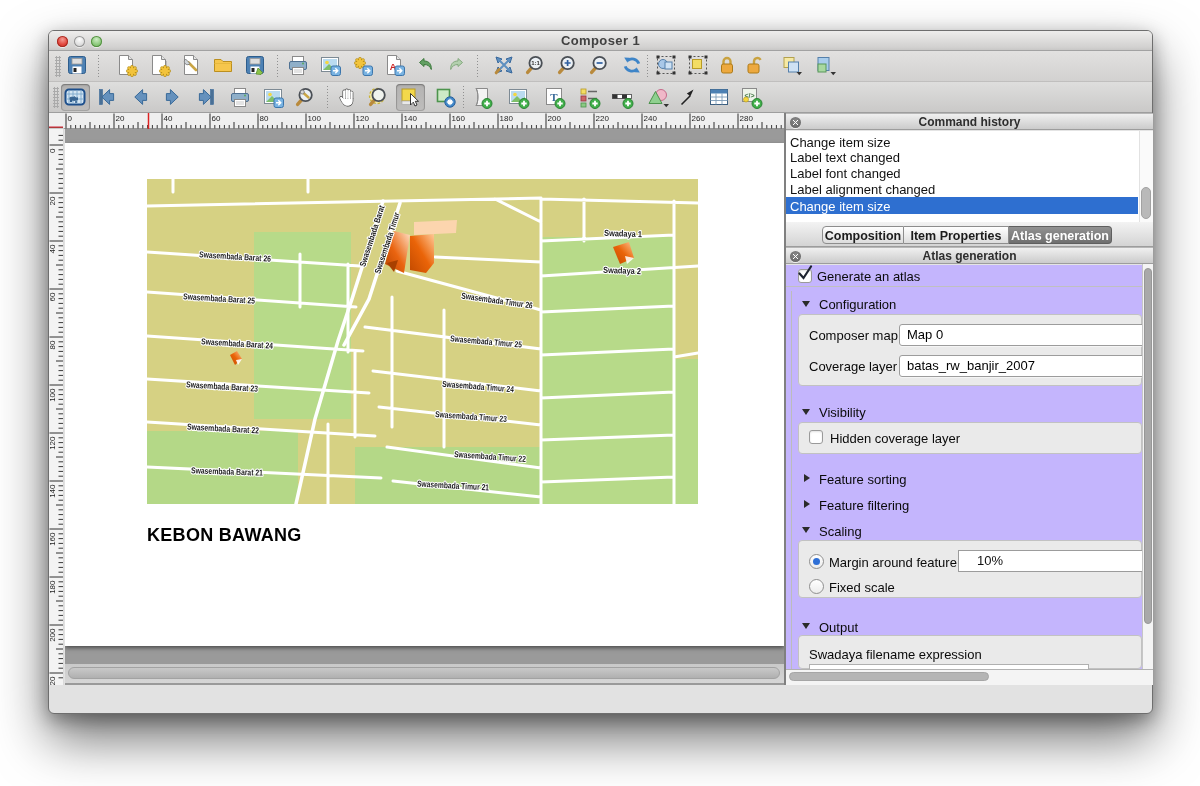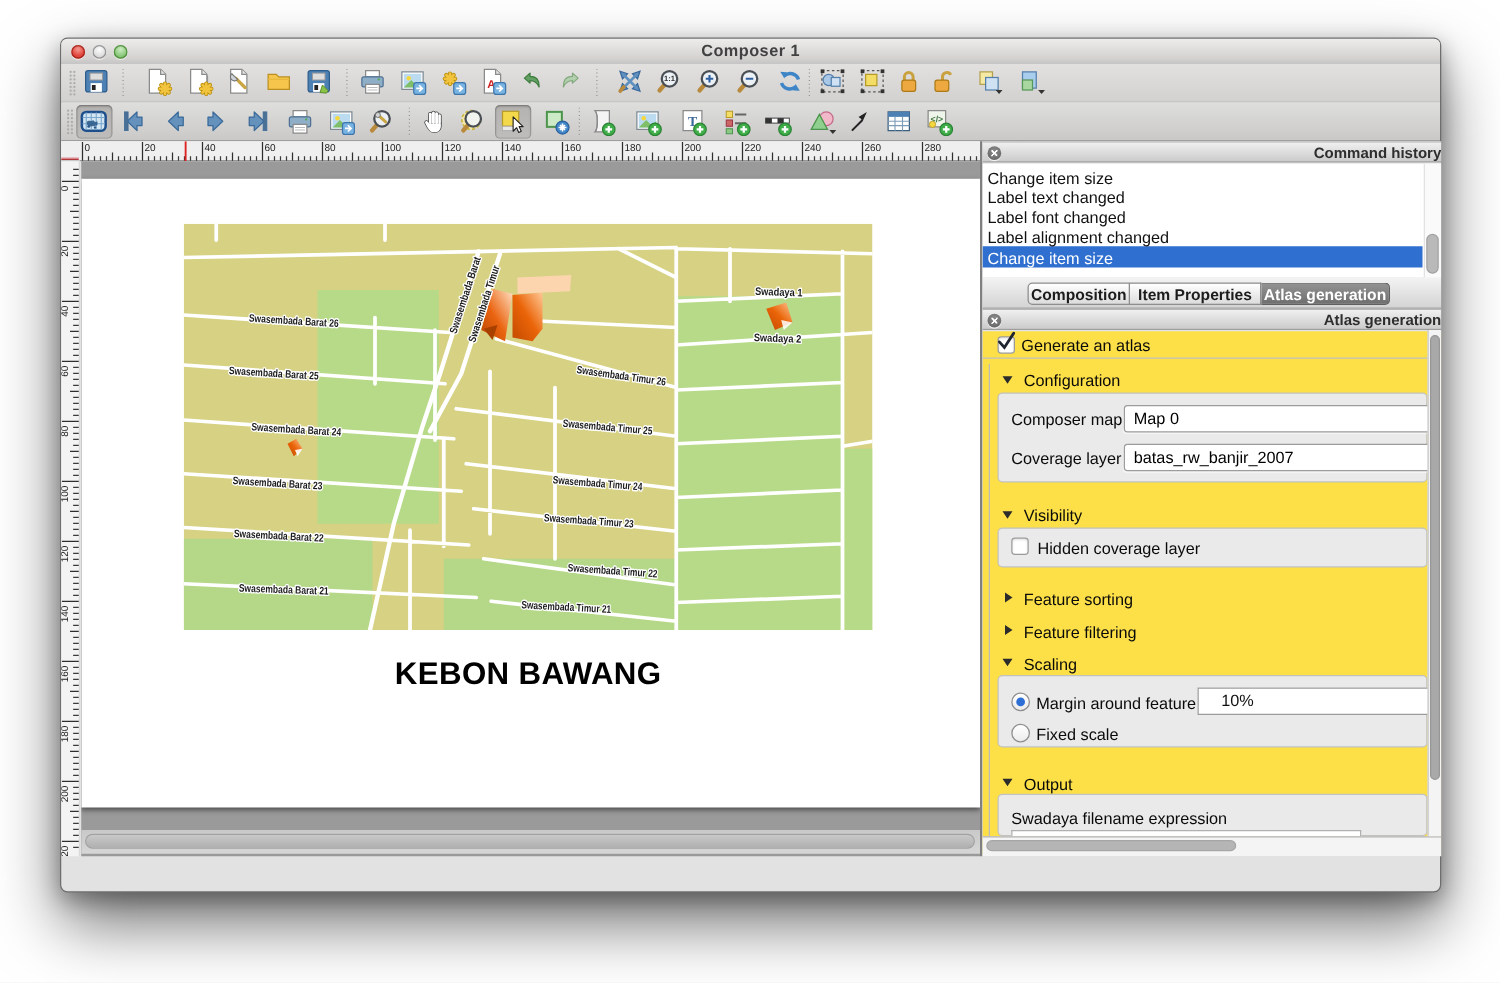--- a/index.html
+++ b/index.html
@@ -28,36 +28,36 @@
 
 .canvas{left:16px;top:98px;width:719px;height:556px;background:#9a9a9a;overflow:hidden}
 .page{position:absolute;left:0;top:14px;width:719px;height:503px;background:#fff;box-shadow:0 2px 4px rgba(0,0,0,.5)}
 .cscroll{position:absolute;left:0;top:535px;width:719px;height:19px;background:linear-gradient(#c9c9c9,#d6d6d6)}
 .cthumb{position:absolute;left:3px;top:3px;width:712px;height:12px;border-radius:6.5px;
  background:linear-gradient(#c9c9c9,#b0b0b0);border:1px solid #a2a2a2}
 
 .divider{left:735px;top:82px;width:2px;height:572px;background:#808080}
 .rpanel{left:737px;top:82px;width:367px;height:572px;background:#e4e4e4;overflow:hidden}
 .phead{position:absolute;left:0;width:100%;height:17px;background:linear-gradient(#f0f0f0,#cbcbcb);
- border-top:1px solid #b7b7b7;border-bottom:1px solid #9d9d9d;text-align:right;
+ border-top:1px solid #b7b7b7;border-bottom:1px solid #9d9d9d;text-align:center;
  font-size:12px;font-weight:700;color:#2e2e2e;line-height:17px}
 .closebtn{position:absolute;left:4px;top:3px;width:11px;height:11px;border-radius:50%;
  background:radial-gradient(circle at 50% 35%,#8b8b8b,#5f5f5f);box-shadow:0 1px 0 rgba(255,255,255,.7)}
 .closebtn:after{content:"";position:absolute;left:2.6px;top:2.6px;width:5.8px;height:5.8px;
  background:
  linear-gradient(45deg,transparent 42%,#fff 42%,#fff 58%,transparent 58%),
  linear-gradient(-45deg,transparent 42%,#fff 42%,#fff 58%,transparent 58%)}
 .list{position:absolute;left:0;top:18px;width:100%;height:91px;background:#fff;font-size:13px;color:#111}
 .lrow{position:absolute;left:4px;white-space:nowrap}
 .lsel{position:absolute;left:0;width:352px;background:#2e6fd0}
 .tabbar{position:absolute;left:0;top:109px;width:100%;height:25px;background:linear-gradient(#f3f3f3,#d4d4d4);border-bottom:1px solid #9d9d9d}
 .tab{position:absolute;top:4px;height:18px;line-height:18px;text-align:center;font-size:12.5px;font-weight:700;color:#1c1c1c;
  background:linear-gradient(#ffffff,#dcdcdc);border:1px solid #8d8d8d}
 .tabactive{background:linear-gradient(#929292,#6f6f6f);color:#fff;border-color:#5f5f5f}
-.pbody{position:absolute;left:0;top:134px;width:100%;height:436px;background:#fde047;font-size:13px;color:#111}
+.pbody{position:absolute;left:0;top:134px;width:100%;height:436px;background:#c4b5fd;font-size:13px;color:#111}
 .gbox{position:absolute;left:12px;width:344px;background:#eaeaea;border:1px solid #c2c2c2;border-radius:4px}
 .cb{position:absolute;width:14px;height:14px;background:#fff;border:1px solid #9a9a9a;border-radius:3px;box-shadow:inset 0 1px 2px rgba(0,0,0,.12)}
 .combo{position:absolute;height:22px;background:#fff;border:1px solid #9c9c9c;border-radius:3px;
  font-size:13px;color:#000;line-height:20px;padding-left:7px;box-shadow:0 1px 1px rgba(255,255,255,.6)}
 .tri{position:absolute;width:0;height:0}
 .trid{border-left:4.5px solid transparent;border-right:4.5px solid transparent;border-top:6px solid #2b2b2b}
 .trir{border-top:4.5px solid transparent;border-bottom:4.5px solid transparent;border-left:6px solid #2b2b2b}
 .radio{position:absolute;width:15px;height:15px;border-radius:50%;background:linear-gradient(#fff,#ececec);border:1px solid #8f8f8f}
 .seclbl{position:absolute;white-space:nowrap;font-size:13px;color:#0a0a0a}
 .flbl{position:absolute;white-space:nowrap;font-size:13px;color:#0a0a0a}
@@ -470,21 +470,21 @@
           <text transform="rotate(4.5 331 208)" x="331" y="210.5" text-anchor="middle" textLength="72" lengthAdjust="spacingAndGlyphs">Swasembada Timur 24</text>
           <text transform="rotate(4 324 238)" x="324" y="240.5" text-anchor="middle" textLength="72" lengthAdjust="spacingAndGlyphs">Swasembada Timur 23</text>
           <text transform="rotate(4 343 278)" x="343" y="280.5" text-anchor="middle" textLength="72" lengthAdjust="spacingAndGlyphs">Swasembada Timur 22</text>
           <text transform="rotate(3 306 307)" x="306" y="309.5" text-anchor="middle" textLength="72" lengthAdjust="spacingAndGlyphs">Swasembada Timur 21</text>
           <text transform="rotate(2 476 55)" x="476" y="57.5" text-anchor="middle" textLength="38" lengthAdjust="spacingAndGlyphs">Swadaya 1</text>
           <text transform="rotate(2 475 92)" x="475" y="94.5" text-anchor="middle" textLength="38" lengthAdjust="spacingAndGlyphs">Swadaya 2</text>
           <text transform="rotate(-72 225 57)" x="225" y="60" text-anchor="middle" textLength="64" lengthAdjust="spacingAndGlyphs">Swasembada Barat</text>
           <text transform="rotate(-72 240 64)" x="240" y="67" text-anchor="middle" textLength="64" lengthAdjust="spacingAndGlyphs">Swasembada Timur</text>
         </g>
 </svg>
-<div class="abs" style="left:82px;top:396px;width:551px;text-align:center;font-size:25px;font-weight:700;letter-spacing:.3px;color:#000">KEBON BAWANG</div>
+<div class="abs" style="left:82px;top:396px;width:551px;text-align:left;font-size:18px;font-weight:700;letter-spacing:.3px;color:#000">KEBON BAWANG</div>
 <div class="cscroll">
         <div class="cthumb"></div>
       </div>
 </div>
 <div class="divider"></div>
 <div class="rpanel">
 <div class="phead" style="top:0">Command history<div class="closebtn"></div></div>
 <div class="list">
 <div class="lsel" style="top:66px;height:17px"></div>
 <div class="lrow" style="top:3.5px">Change item size</div>

